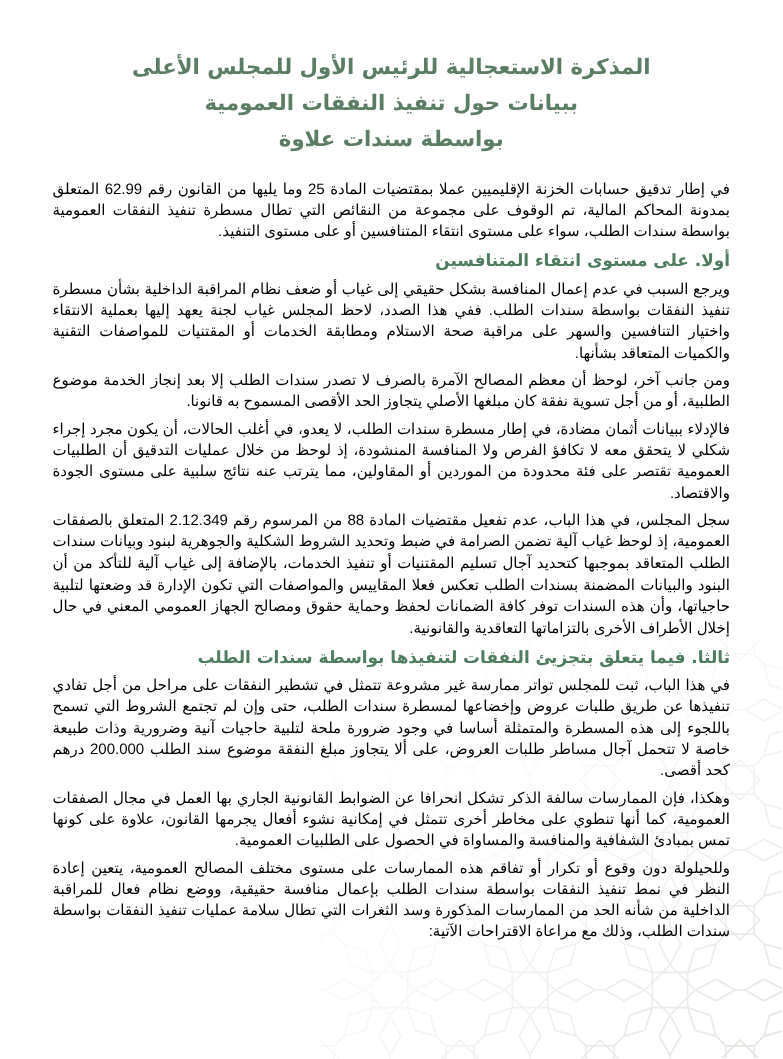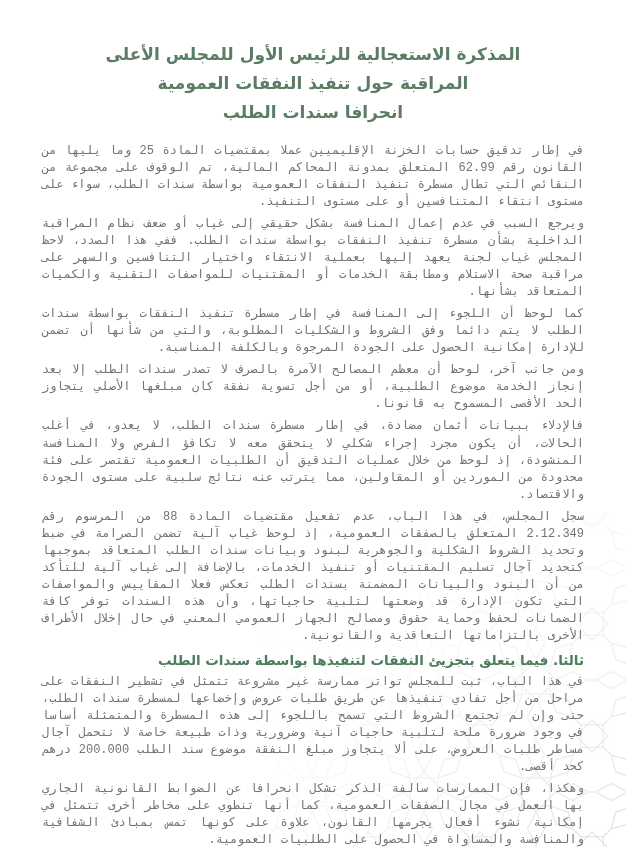--- a/index.html
+++ b/index.html
@@ -32,22 +32,22 @@
     text-align: center;
     color: var(--title-green, #5b7d64);
     font-family: "DejaVu Sans", "Liberation Sans", sans-serif;
     font-weight: bold;
     font-size: 17px;
     line-height: 29px;
   }
   .title .tline { display: block; }
   .para {
     margin: 0 0 5px 0;
-    color: #737373;
-    font-family: Liberation Mono, monospace;
+    color: #000000;
+    font-family: Liberation Sans, sans-serif;
     font-size: 12px;
     line-height: 1.42;
     text-align: justify;
     text-align-last: right;
   }
   .heading {
     margin: 6px 0 4px 0;
     color: var(--heading-green, #4e7c5e);
     font-family: "DejaVu Sans", "Liberation Sans", sans-serif;
     font-weight: bold;
@@ -103,28 +103,28 @@
       </linearGradient>
     </defs>
     <rect x="0" y="0" width="370" height="335" fill="url(#zpat)"></rect>
     <rect x="0" y="0" width="370" height="335" fill="url(#fadewash)"></rect>
   </svg>
 
   <div class="doc">
 
     <h1 class="title">
       <span class="tline">المذكرة الاستعجالية للرئيس الأول للمجلس الأعلى</span>
-      <span class="tline">المراقبة حول تنفيذ النفقات العمومية</span>
-      <span class="tline">انحرافا سندات الطلب</span>
+      <span class="tline">ببيانات حول تنفيذ النفقات العمومية</span>
+      <span class="tline">بواسطة سندات علاوة</span>
     </h1>
 
     <p class="para">في إطار تدقيق حسابات الخزنة الإقليميين عملا بمقتضيات المادة 25 وما يليها من القانون رقم 62.99 المتعلق بمدونة المحاكم المالية، تم الوقوف على مجموعة من النقائص التي تطال مسطرة تنفيذ النفقات العمومية بواسطة سندات الطلب، سواء على مستوى انتقاء المتنافسين أو على مستوى التنفيذ.</p>
 
+    <h2 class="heading">أولا. على مستوى انتقاء المتنافسين</h2>
     <p class="para">ويرجع السبب في عدم إعمال المنافسة بشكل حقيقي إلى غياب أو ضعف نظام المراقبة الداخلية بشأن مسطرة تنفيذ النفقات بواسطة سندات الطلب. ففي هذا الصدد، لاحظ المجلس غياب لجنة يعهد إليها بعملية الانتقاء واختيار التنافسين والسهر على مراقبة صحة الاستلام ومطابقة الخدمات أو المقتنيات للمواصفات التقنية والكميات المتعاقد بشأنها.</p>
-    <p class="para">كما لوحظ أن اللجوء إلى المنافسة في إطار مسطرة تنفيذ النفقات بواسطة سندات الطلب لا يتم دائما وفق الشروط والشكليات المطلوبة، والتي من شأنها أن تضمن للإدارة إمكانية الحصول على الجودة المرجوة وبالكلفة المناسبة.</p>
     <p class="para">ومن جانب آخر، لوحظ أن معظم المصالح الآمرة بالصرف لا تصدر سندات الطلب إلا بعد إنجاز الخدمة موضوع الطلبية، أو من أجل تسوية نفقة كان مبلغها الأصلي يتجاوز الحد الأقصى المسموح به قانونا.</p>
     <p class="para">فالإدلاء ببيانات أثمان مضادة، في إطار مسطرة سندات الطلب، لا يعدو، في أغلب الحالات، أن يكون مجرد إجراء شكلي لا يتحقق معه لا تكافؤ الفرص ولا المنافسة المنشودة، إذ لوحظ من خلال عمليات التدقيق أن الطلبيات العمومية تقتصر على فئة محدودة من الموردين أو المقاولين، مما يترتب عنه نتائج سلبية على مستوى الجودة والاقتصاد.</p>
 
     <p class="para">سجل المجلس، في هذا الباب، عدم تفعيل مقتضيات المادة 88 من المرسوم رقم 2.12.349 المتعلق بالصفقات العمومية، إذ لوحظ غياب آلية تضمن الصرامة في ضبط وتحديد الشروط الشكلية والجوهرية لبنود وبيانات سندات الطلب المتعاقد بموجبها كتحديد آجال تسليم المقتنيات أو تنفيذ الخدمات، بالإضافة إلى غياب آلية للتأكد من أن البنود والبيانات المضمنة بسندات الطلب تعكس فعلا المقاييس والمواصفات التي تكون الإدارة قد وضعتها لتلبية حاجياتها، وأن هذه السندات توفر كافة الضمانات لحفظ وحماية حقوق ومصالح الجهاز العمومي المعني في حال إخلال الأطراف الأخرى بالتزاماتها التعاقدية والقانونية.</p>
 
     <h2 class="heading">ثالثا. فيما يتعلق بتجزيئ النفقات لتنفيذها بواسطة سندات الطلب</h2>
     <p class="para">في هذا الباب، ثبت للمجلس تواتر ممارسة غير مشروعة تتمثل في تشطير النفقات على مراحل من أجل تفادي تنفيذها عن طريق طلبات عروض وإخضاعها لمسطرة سندات الطلب، حتى وإن لم تجتمع الشروط التي تسمح باللجوء إلى هذه المسطرة والمتمثلة أساسا في وجود ضرورة ملحة لتلبية حاجيات آنية وضرورية وذات طبيعة خاصة لا تتحمل آجال مساطر طلبات العروض، على ألا يتجاوز مبلغ النفقة موضوع سند الطلب 200.000 درهم كحد أقصى.</p>
     <p class="para">وهكذا، فإن الممارسات سالفة الذكر تشكل انحرافا عن الضوابط القانونية الجاري بها العمل في مجال الصفقات العمومية، كما أنها تنطوي على مخاطر أخرى تتمثل في إمكانية نشوء أفعال يجرمها القانون، علاوة على كونها تمس بمبادئ الشفافية والمنافسة والمساواة في الحصول على الطلبيات العمومية.</p>
     <p class="para">وللحيلولة دون وقوع أو تكرار أو تفاقم هذه الممارسات على مستوى مختلف المصالح العمومية، يتعين إعادة النظر في نمط تنفيذ النفقات بواسطة سندات الطلب بإعمال منافسة حقيقية، ووضع نظام فعال للمراقبة الداخلية من شأنه الحد من الممارسات المذكورة وسد الثغرات التي تطال سلامة عمليات تنفيذ النفقات بواسطة سندات الطلب، وذلك مع مراعاة الاقتراحات الآتية:</p>
 

